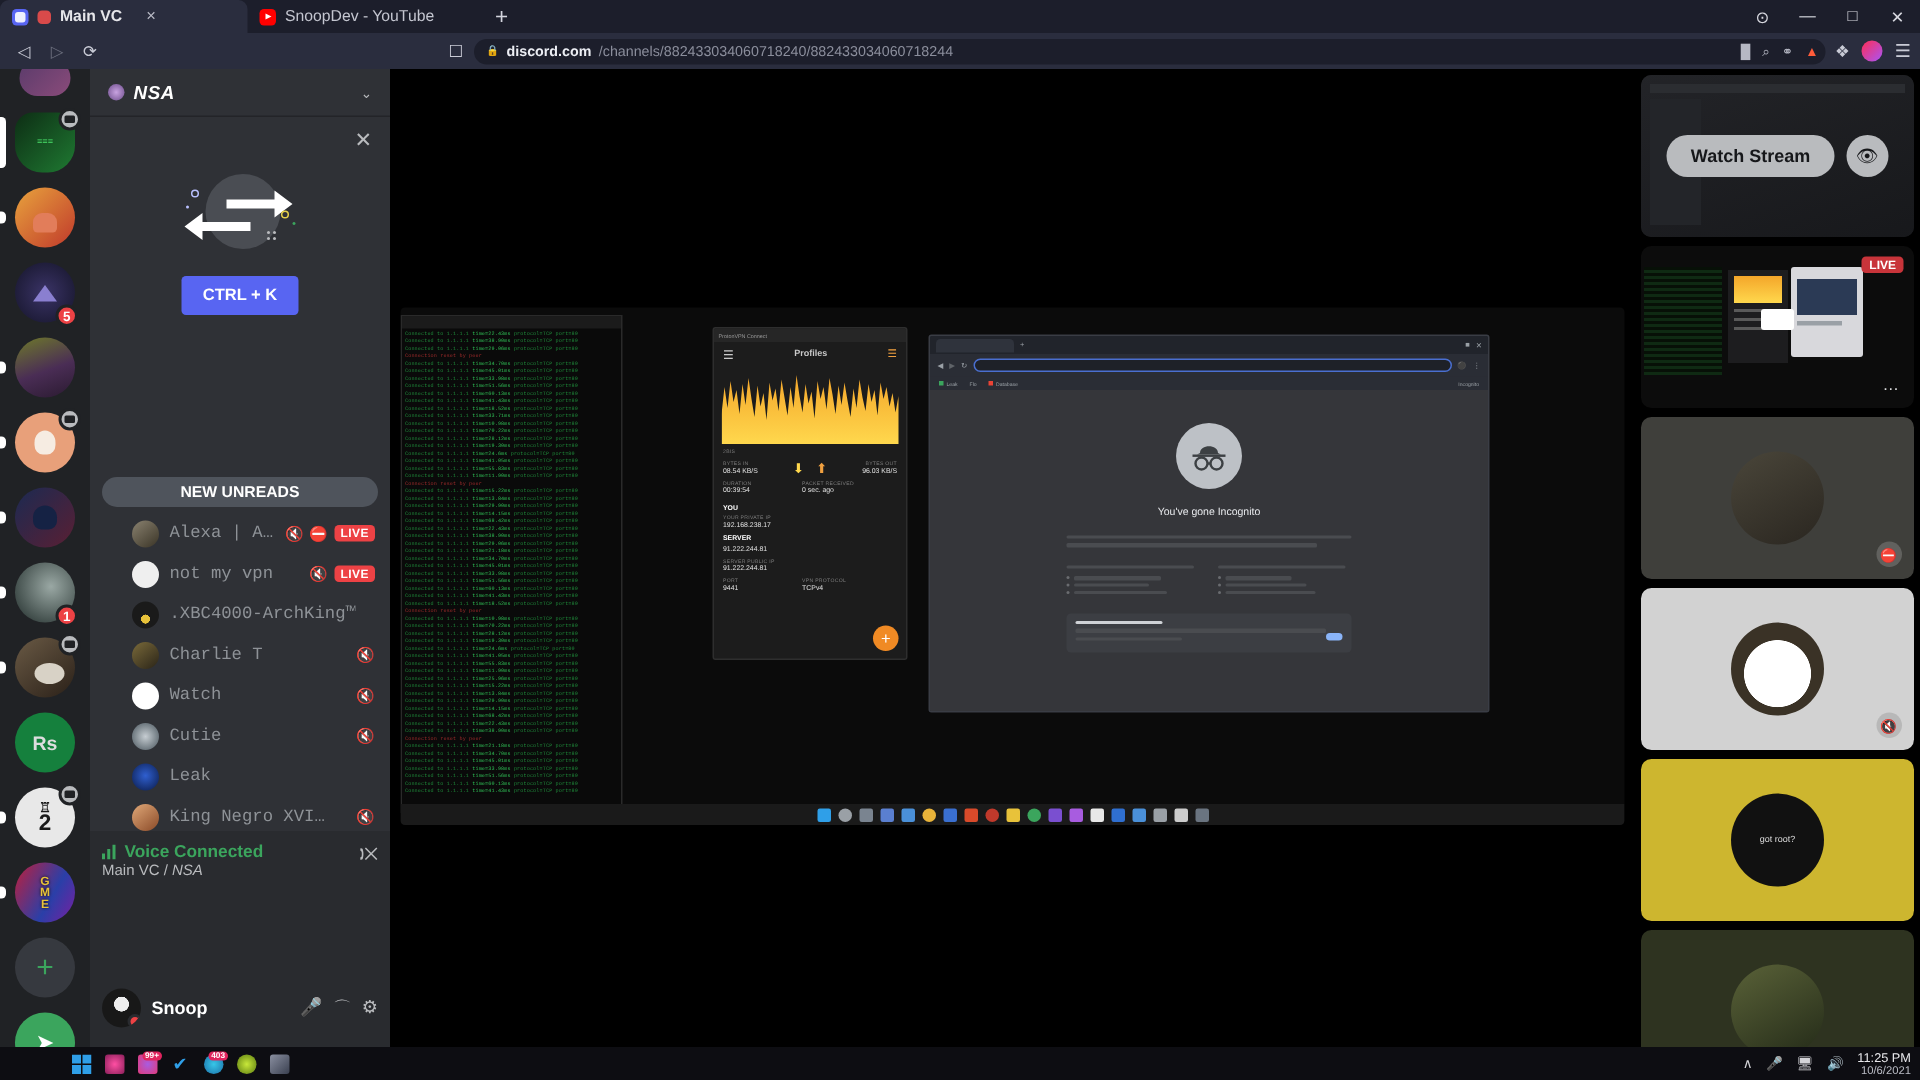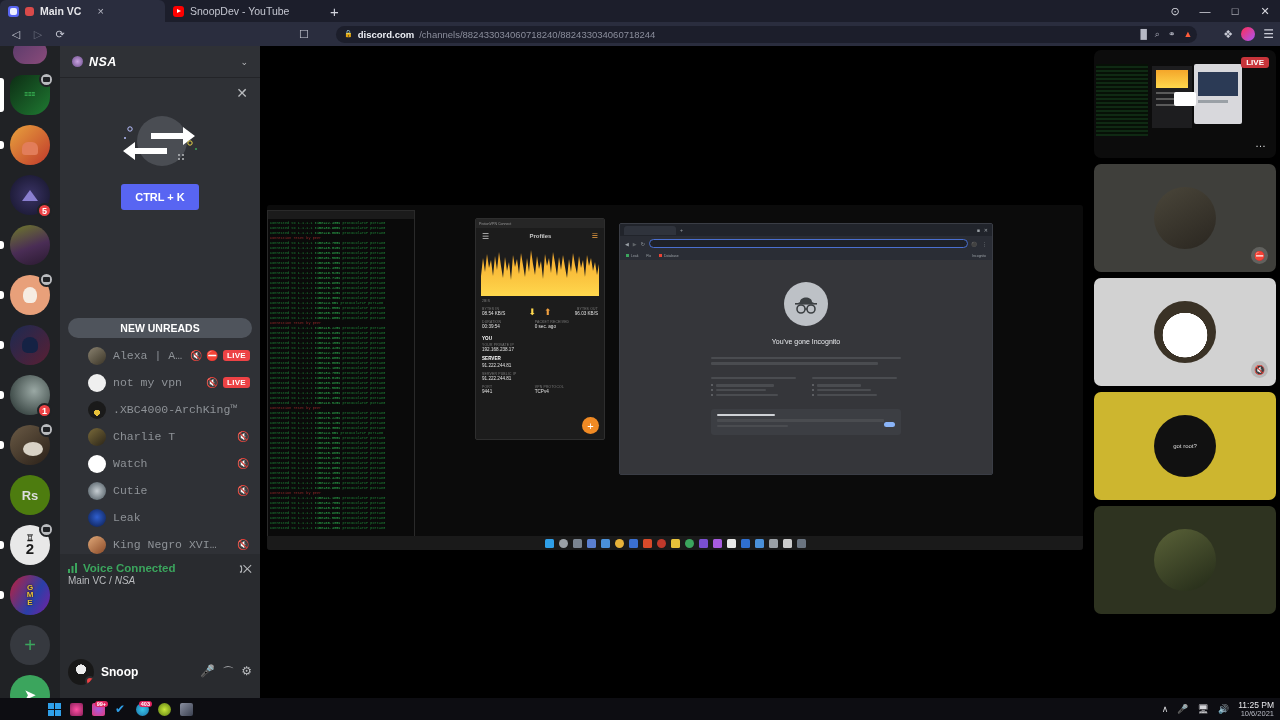--- a/index.html
+++ b/index.html
@@ -37,21 +37,21 @@
     color:#d8d9e0; font-size:11px; cursor:pointer;}
 
   .browser-navbar {
     position:absolute; left:0; top:22px; width:1280px; height:24px;
     background:#2a2d3e; display:flex; align-items:center; gap:2px; padding:0 6px;
   }
   .nav-btn { width:20px;height:20px;display:flex;align-items:center;justify-content:center;
     color:#c9cbd6;font-size:11px;cursor:pointer;}
   .nav-btn.dim { color:#6a6d7c; }
   .omnibox {
-    flex:1; height:17px; background:#1c1e2b; border-radius:9px; margin:0 20px;
+    flex:1; height:17px; background:#1c1e2b; border-radius:9px; margin:0 0;
     display:flex; align-items:center; padding:0 8px; gap:5px; font-size:9.5px; color:#cfd1da;
     position:relative;
   }
   .omnibox .host { color:#eceef4; font-weight:bold; }
   .omnibox .path { color:#8b8e9c; }
   .omni-right { position:absolute; right:5px; display:flex; align-items:center; gap:8px; }
   .omni-right span { font-size:9px; color:#b6b8c4; cursor:pointer; }
   .ext-ico { width:14px;height:14px;border-radius:50%;display:inline-block;}
   .ext-shield { color:#c9cbd6; font-size:10px;}
   .ext-brave { background:linear-gradient(135deg,#ff2d55,#a855f7); }
@@ -312,21 +312,21 @@
         <span class="badge">1</span>
       </div>
       <div class="railitem">
         <span class="pill" style="height:8px"></span>
         <div class="guild" style="background:linear-gradient(140deg,#6a5a45,#2a2018)">
           <div style="width:20px;height:14px;background:#d8d2c6;border-radius:50%;transform:translate(3px,4px)"></div>
         </div>
         <span class="screenshare-ind"></span>
       </div>
       <div class="railitem">
-        <div class="guild" style="background:#4d7c0f;font-size:13px">
+        <div class="guild" style="background:#15803d;font-size:13px">
           <span>Rs</span>
         </div>
       </div>
       <div class="railitem">
         <span class="pill" style="height:8px"></span>
         <div class="guild" style="background:#e8e8e8;color:#1a1a1a;font-size:15px;flex-direction:column;line-height:.8">
           <span style="font-size:9px">♖</span>
           <span>2</span>
         </div>
         <span class="screenshare-ind"></span>
@@ -715,20 +715,29 @@
             <span class="tbi" style="background: rgb(47, 111, 208);"></span>
             <span class="tbi" style="background: rgb(74, 144, 217);"></span>
             <span class="tbi" style="background: rgb(154, 160, 166);"></span>
             <span class="tbi" style="background: rgb(204, 204, 204);"></span>
             <span class="tbi" style="background: rgb(106, 116, 128);"></span>
           </div>
       </div>
     </div>
 
     <div class="rightpanel">
+      <div class="tile" style="background:#1e1f22">
+        <div style="position:absolute;inset:0;background:linear-gradient(160deg,#232428,#17181b);opacity:.95"></div>
+        <div style="position:absolute;left:6px;top:6px;right:6px;height:6px;background:#2b2d31"></div>
+        <div style="position:absolute;left:6px;top:16px;width:34px;bottom:8px;background:#232529"></div>
+        <div class="watch-row">
+          <span class="watch-btn">Watch Stream</span>
+          <span class="watch-eye">👁</span>
+        </div>
+      </div>
 
       <div class="tile" style="background:#0c0c0c">
         <div style="position:absolute;left:2px;top:14px;width:52px;height:72px;background:repeating-linear-gradient(0deg,#0f2a13 0 2px,#071007 2px 4px)"></div>
         <div style="position:absolute;left:58px;top:16px;width:40px;height:62px;background:#1d1d1f"></div>
         <div style="position:absolute;left:62px;top:20px;width:32px;height:18px;background:linear-gradient(#f4a62a,#ffd84d)"></div>
         <div style="position:absolute;left:62px;top:42px;width:24px;height:2px;background:#5a5a5a"></div>
         <div style="position:absolute;left:62px;top:48px;width:28px;height:2px;background:#5a5a5a"></div>
         <div style="position:absolute;left:62px;top:54px;width:20px;height:2px;background:#5a5a5a"></div>
         <div style="position:absolute;left:100px;top:14px;width:48px;height:60px;background:#d8d8dc;border-radius:2px"></div>
         <div style="position:absolute;left:104px;top:22px;width:40px;height:24px;background:#2b3a55"></div>

